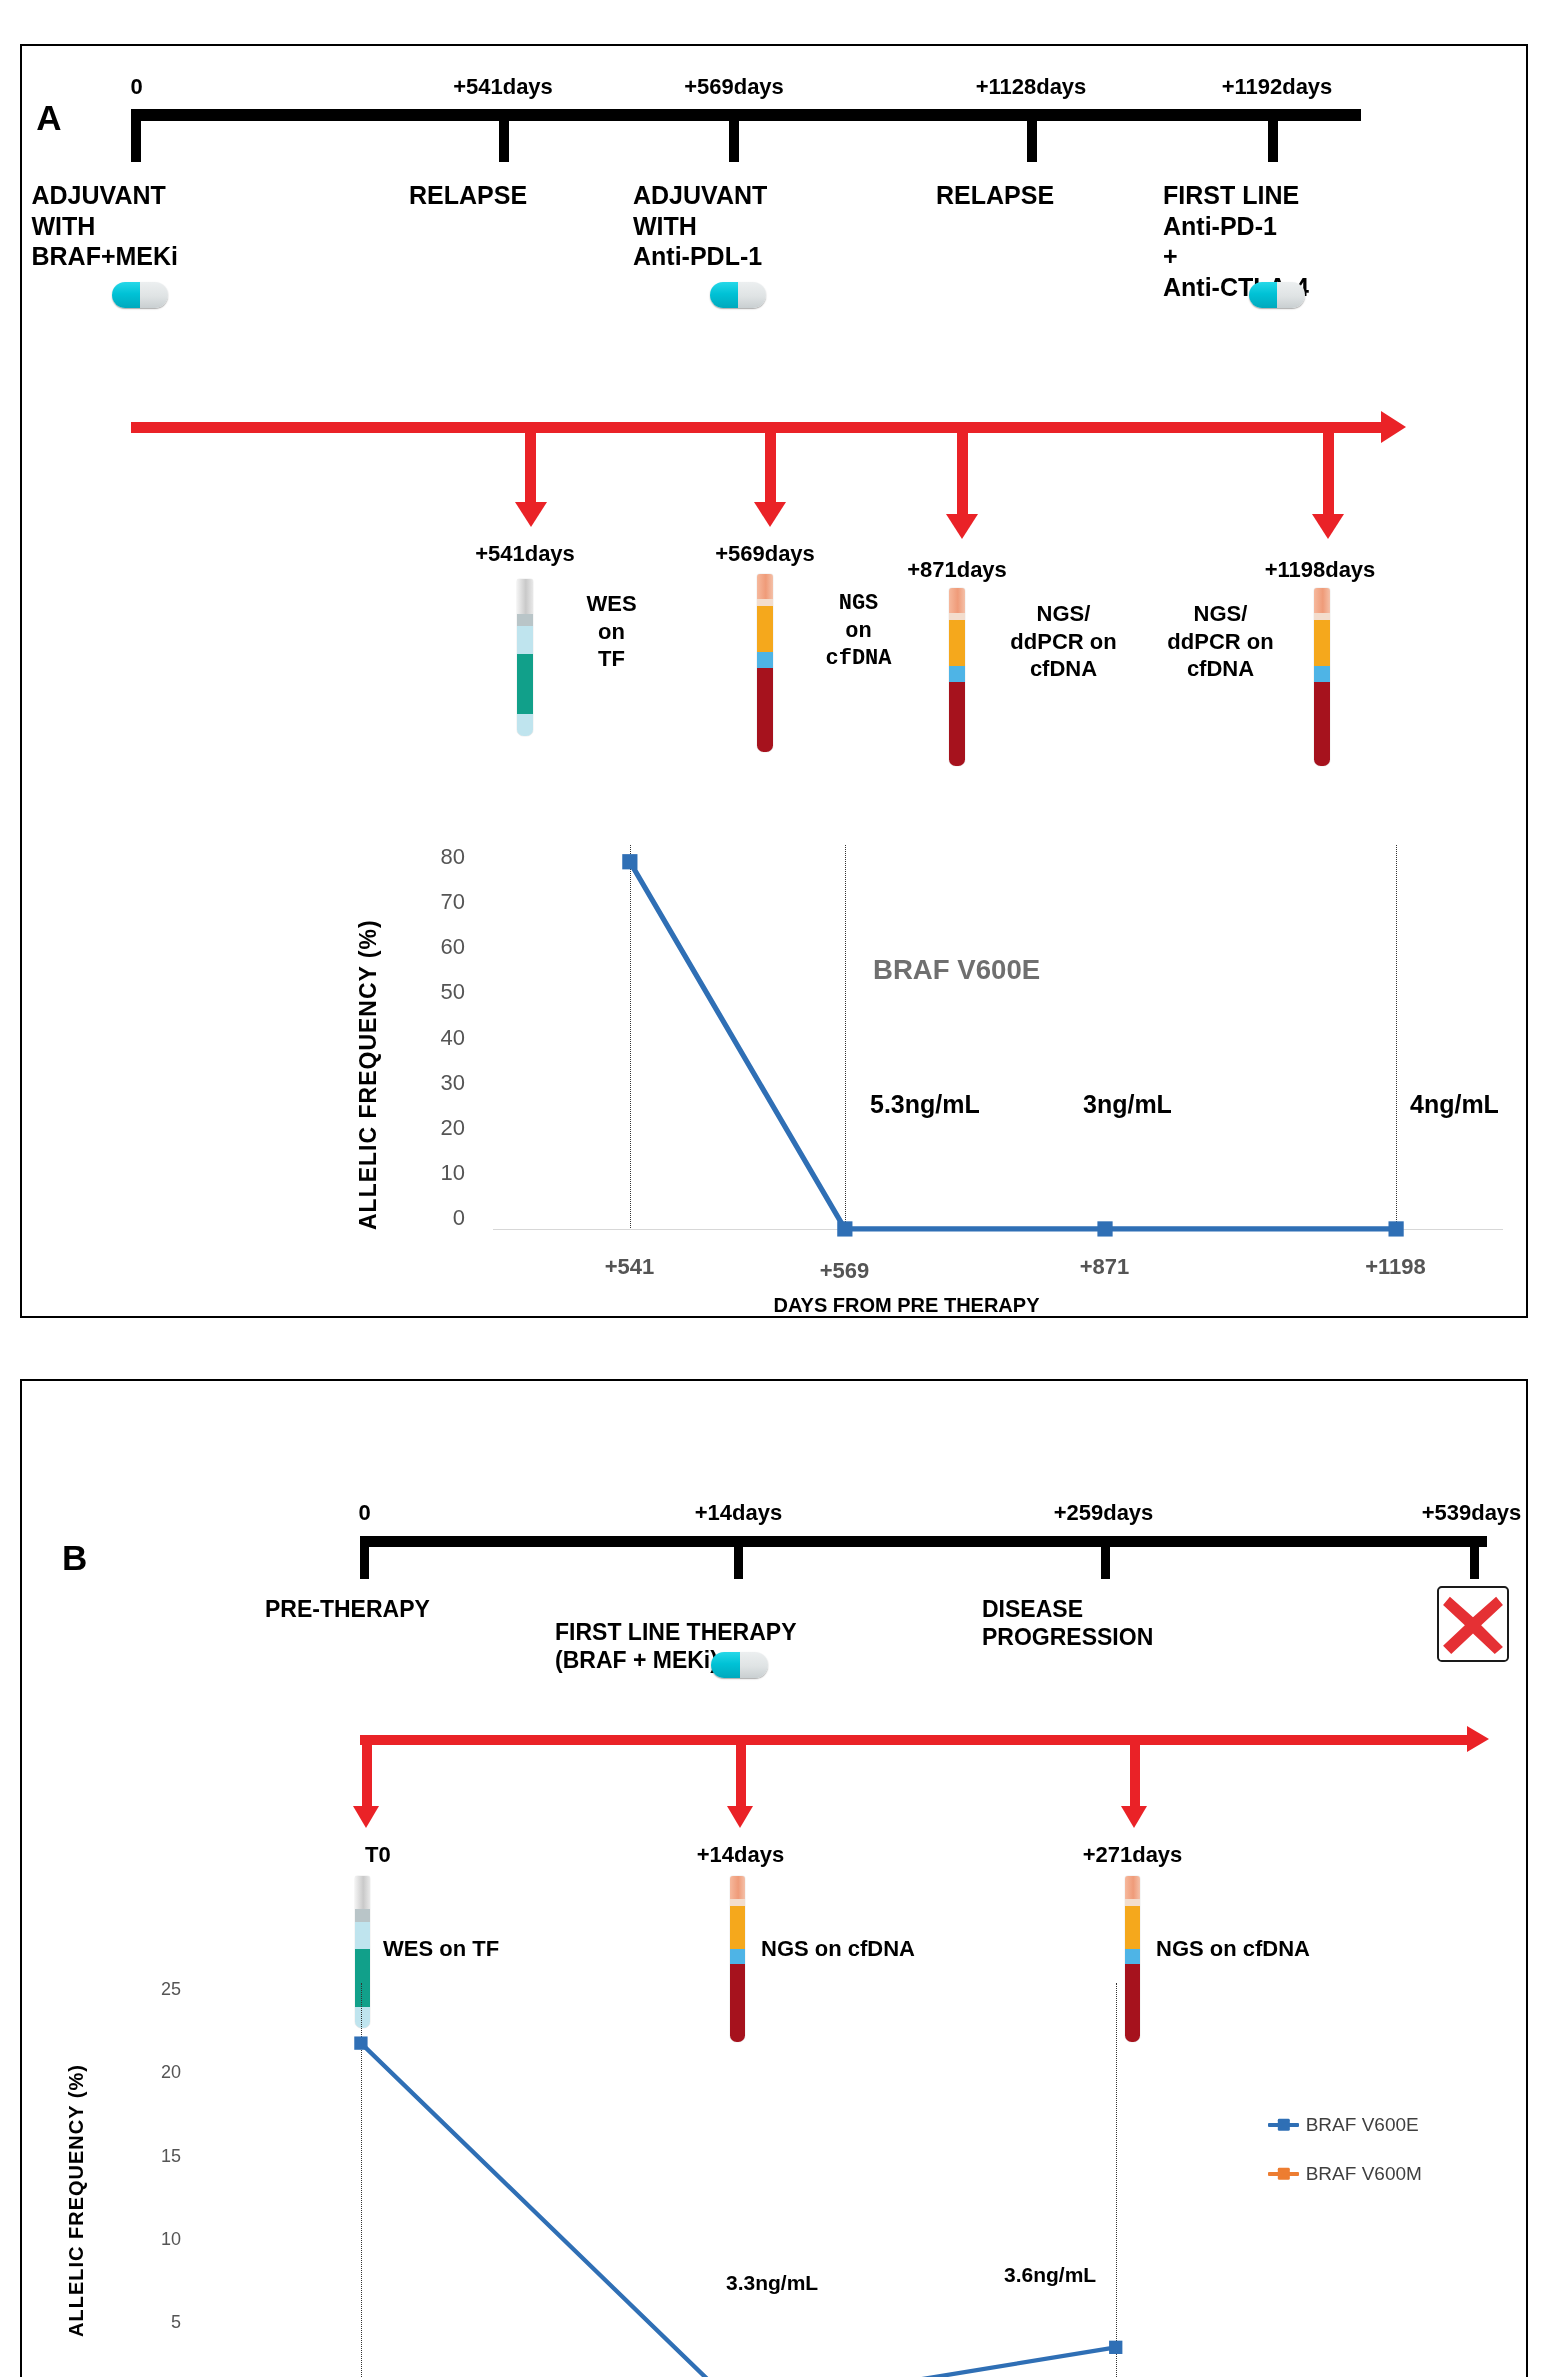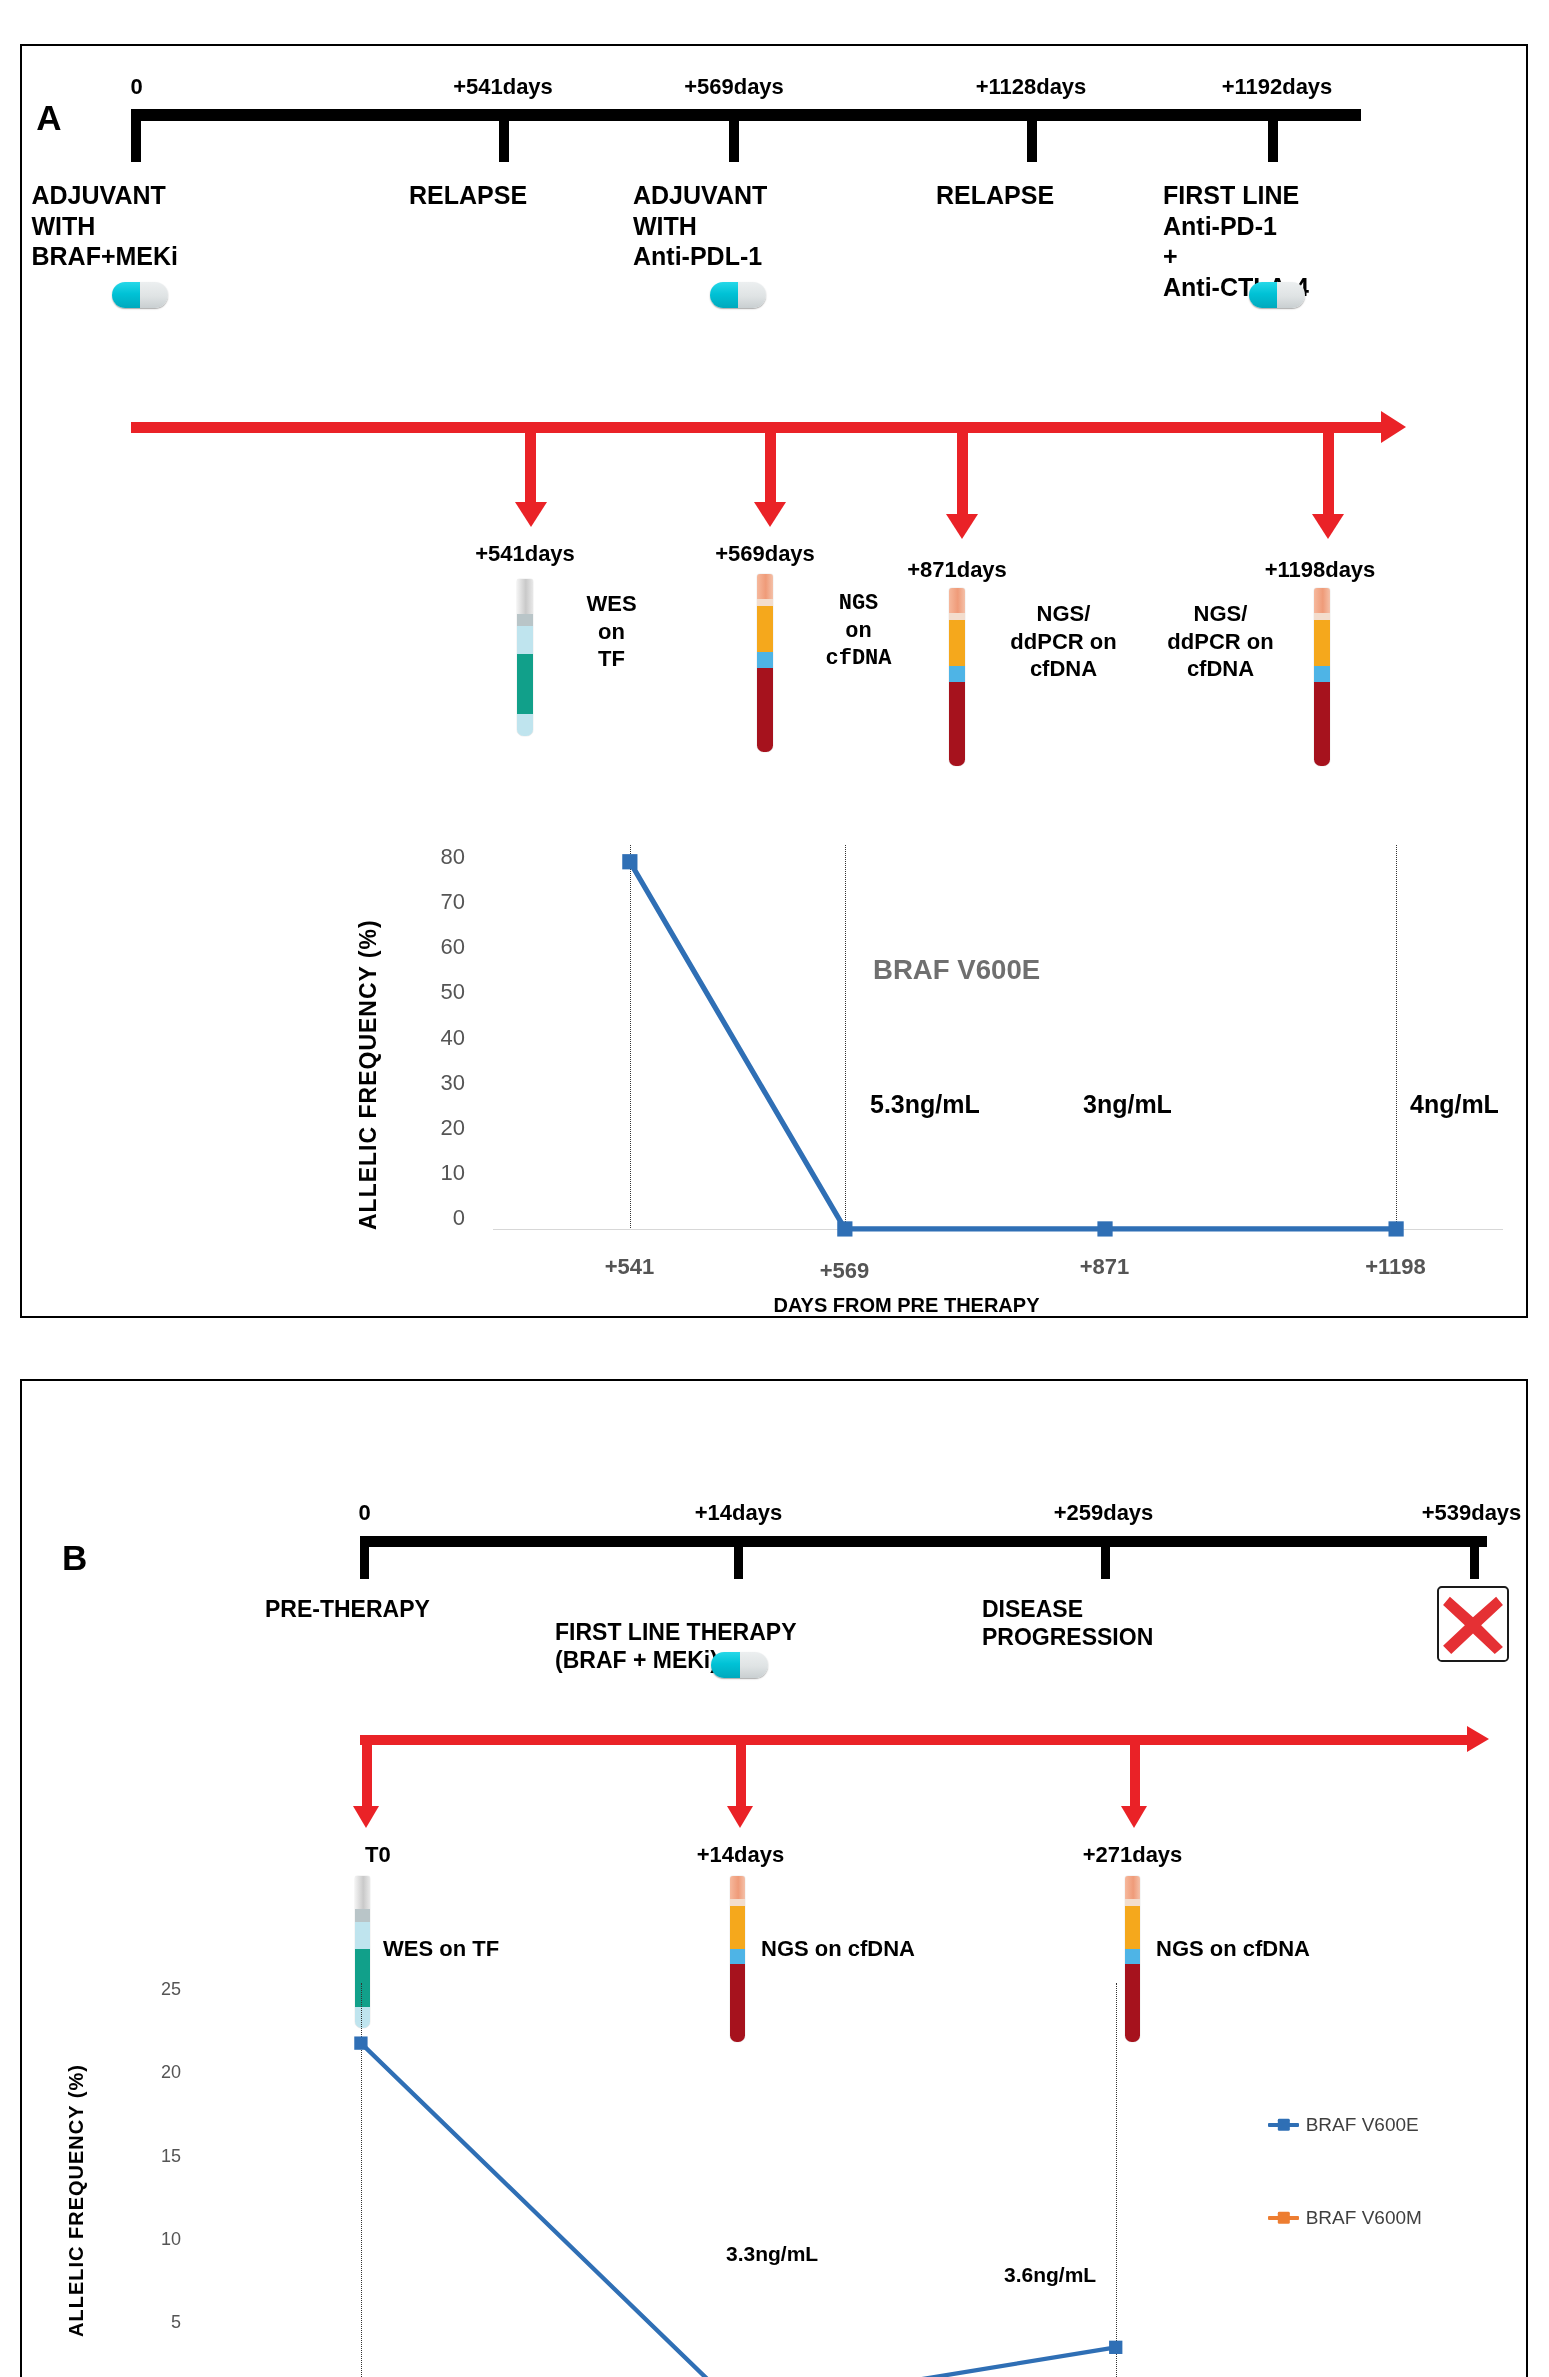--- a/index.html
+++ b/index.html
@@ -324,28 +324,28 @@
         <polyline points="712,1393 1506,2163 2300,2033" fill="none" stroke="#2f6fb5" stroke-width="9"></polyline>
         <polyline points="712,2163 1506,2163 2300,2142" fill="none" stroke="#ed7d31" stroke-width="9"></polyline>
         <rect x="698" y="1379" width="28" height="28" fill="#2f6fb5"></rect>
         <rect x="1492" y="2149" width="28" height="28" fill="#2f6fb5"></rect>
         <rect x="2286" y="2019" width="28" height="28" fill="#2f6fb5"></rect>
         <rect x="698" y="2149" width="28" height="28" fill="#ed7d31"></rect>
         <rect x="1492" y="2149" width="28" height="28" fill="#ed7d31"></rect>
         <rect x="2286" y="2128" width="28" height="28" fill="#ed7d31"></rect>
       </svg>
 
-      <div class="annot" style="left:704px;top:861px;font-size:21px;">3.3ng/mL</div>
+      <div class="annot" style="left:704px;top:890px;font-size:21px;">3.3ng/mL</div>
       <div class="annot" style="left:982px;top:882px;font-size:21px;">3.6ng/mL</div>
 
       <div class="legend-row" style="left:1246px;top:733px;">
         <span class="legend-key" style="background:#2f6fb5;"></span>
         <span class="legend-label">BRAF V600E</span>
       </div>
-      <div class="legend-row" style="left:1246px;top:782px;margin-top:44px;">
+      <div class="legend-row" style="left:1246px;top:782px;">
         <span class="legend-key" style="background:#ed7d31;"></span>
         <span class="legend-label">BRAF V600M</span>
       </div>
 
     </div>
   </div>
 
 </div>
 
 

